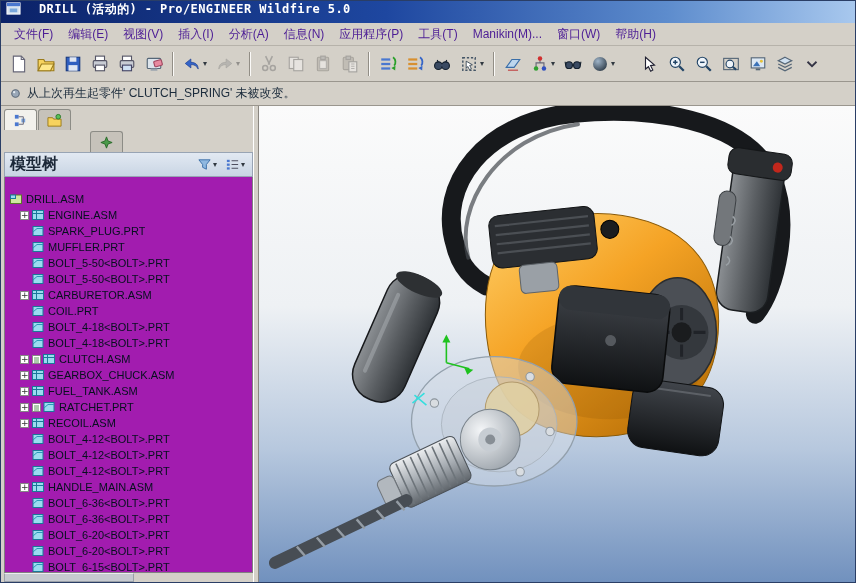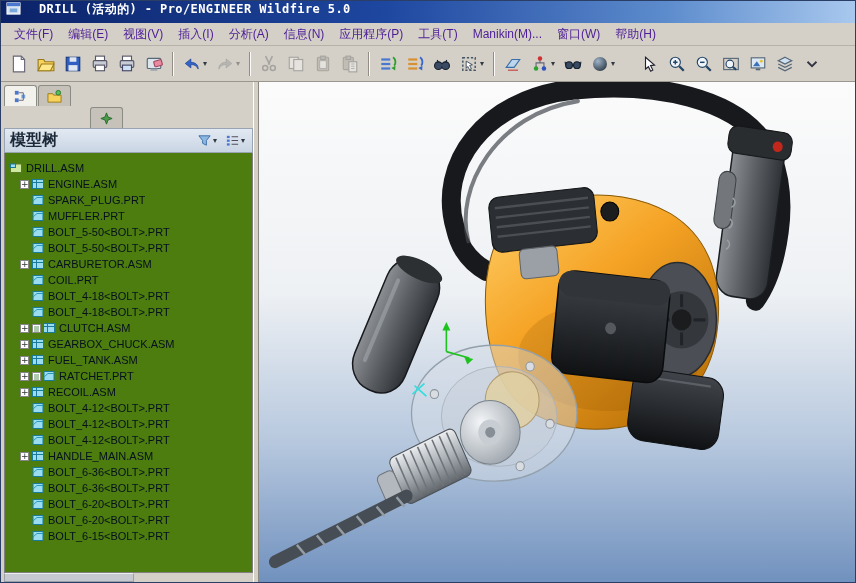--- a/index.html
+++ b/index.html
@@ -47,21 +47,21 @@
   .tab.active { background:#f2f1ec; }
   .tab-ic, .tab-ic svg { width:15px; height:15px; display:block; }
 
   .tree-header { height:25px; flex:0 0 auto; display:flex; align-items:center; gap:4px; padding:0 5px;
     background:linear-gradient(180deg,#e2e9f2,#c9d5e4); border:1px solid #98a4b4; }
   .tree-title { font-size:16px; color:#1c2838; font-weight:bold; flex:1; }
   .hdr-btn { display:flex; align-items:center; background:none; border:1px solid transparent; padding:1px; cursor:default; }
   .hdr-ic, .hdr-ic svg { width:15px; height:15px; display:block; }
   .hdr-dd { font-size:8px; color:#303840; margin-left:1px; }
 
-  .tree-body { flex:1; min-height:0; background:#4d7c0f; border:1px solid #808080; border-top:none; overflow:hidden; padding-top:7px; }
+  .tree-body { flex:1; min-height:0; background:#a21caf; border:1px solid #808080; border-top:none; overflow:hidden; padding-top:14px; }
   .tree-row { display:flex; align-items:center; height:16px; font-size:11px; color:#05101e; white-space:nowrap; cursor:default; }
   .expander { width:9px; height:9px; flex:0 0 auto; border:1px solid #868686; background:#fff;
     font:9px/7px "DejaVu Sans", sans-serif; text-align:center; color:#333; margin-right:3px; }
   .expander.empty { visibility:hidden; }
   .t-icon { width:12px; height:12px; flex:0 0 auto; margin-right:4px; }
   .t-icon svg { width:12px; height:12px; display:block; }
   .t-badge { width:9px; height:9px; flex:0 0 auto; margin-right:2px; }
   .t-badge svg { width:9px; height:9px; display:block; }
   .t-label { overflow:hidden; }
 
@@ -353,20 +353,29 @@
       </button>
       <button class="tb-btn">
         <span class="tb-ic">
           <svg viewBox="0 0 16 16">
             <path d="M4 6 l4 4 4 -4" fill="none" stroke="#334" stroke-width="1.6"></path>
           </svg>
         </span>
       </button>
     </div>
 
+  <div class="messagebar">
+    <span class="msg-ic">
+        <svg viewBox="0 0 10 10">
+          <circle cx="5" cy="5" r="3.4" fill="#9aa8b8" stroke="#5a6878"></circle>
+          <circle cx="3.8" cy="3.8" r="1" fill="#e6ecf2"></circle>
+        </svg>
+      </span>
+    <span>从上次再生起零件' CLUTCH_SPRING' 未被改变。</span>
+  </div>
 
   <div class="main">
 
     <div class="navigator">
       <div class="nav-tabs">
           <div class="tab active">
             <span class="tab-ic">
               <svg viewBox="0 0 16 16">
                 <rect x="2" y="2" width="4" height="4" fill="#4a78d0"></rect>
                 <rect x="9" y="6" width="4" height="4" fill="#76a0dc"></rect>

